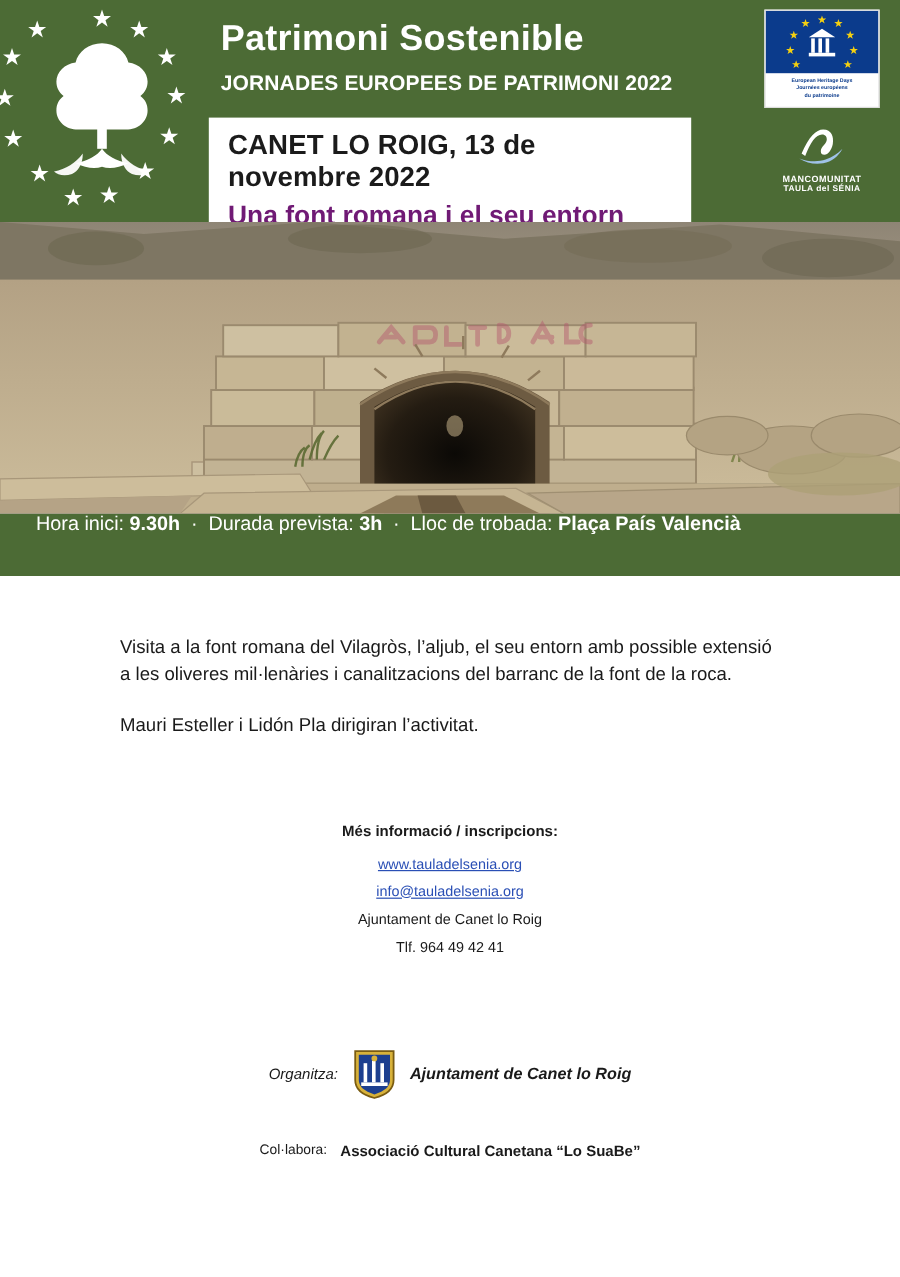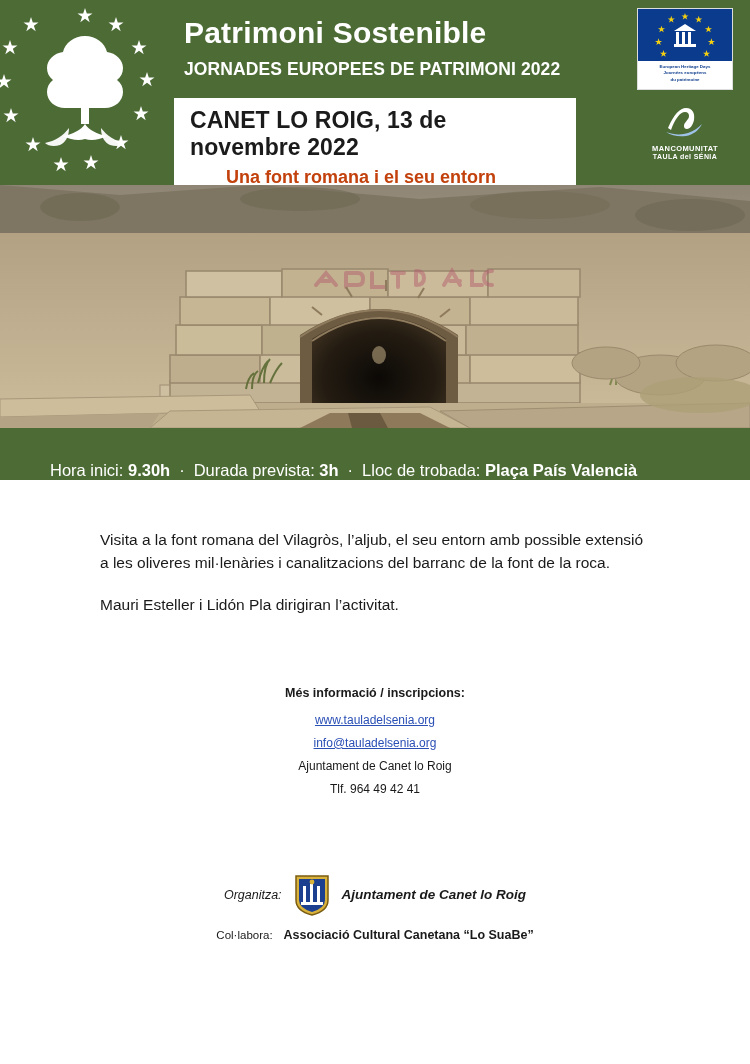--- a/index.html
+++ b/index.html
@@ -70,25 +70,24 @@
     width: 402px;
     box-sizing: border-box;
   }
   .band-line1 {
     font-size: 23px;
     font-weight: bold;
     color: #1b1b1b;
     letter-spacing: 0.1px;
   }
   .band-line2 {
-    font-size: 18px;
-    font-weight: bold;
-    color: #c2410c;
+    font-size: 22px;
+    font-weight: bold;
+    color: #701a75;
     margin-top: 6px;
-    margin-left: 36px;
   }
   .header-right {
     flex: 0 0 110px;
     padding: 8px 10px 0 0;
     display: flex;
     flex-direction: column;
     align-items: center;
   }
   .ehd-logo {
     width: 96px;
@@ -155,22 +154,22 @@
     background: #8a7f6a;
   }
   .photo svg { display: block; }
 
   
   .infobar {
     background: #4c6b35;
     color: #ffffff;
     height: 52px;
     display: flex;
-    align-items: flex-end;
-    padding-left: 50px;
+    align-items: flex-start;
+    padding-left: 30px;
     font-size: 16.5px;
     box-sizing: border-box;
   }
   .infobar .b { font-weight: bold; }
   .infobar .sep { padding: 0 9px; }
 
   
   .content {
     padding: 48px 100px 0 100px;
   }
@@ -220,21 +219,21 @@
   }
   .crest {
     width: 36px;
     height: 42px;
   }
   .org-name {
     font-size: 13.5px;
     font-weight: bold;
   }
   .collab-row {
-    margin-top: 12px;
+    margin-top: 36px;
     display: flex;
     align-items: center;
     justify-content: center;
     gap: 11px;
   }
   .collab-label { font-size: 11.5px; }
   .collab-name { font-size: 12.5px; font-weight: bold; }
 </style>
 </head>
 <body>

